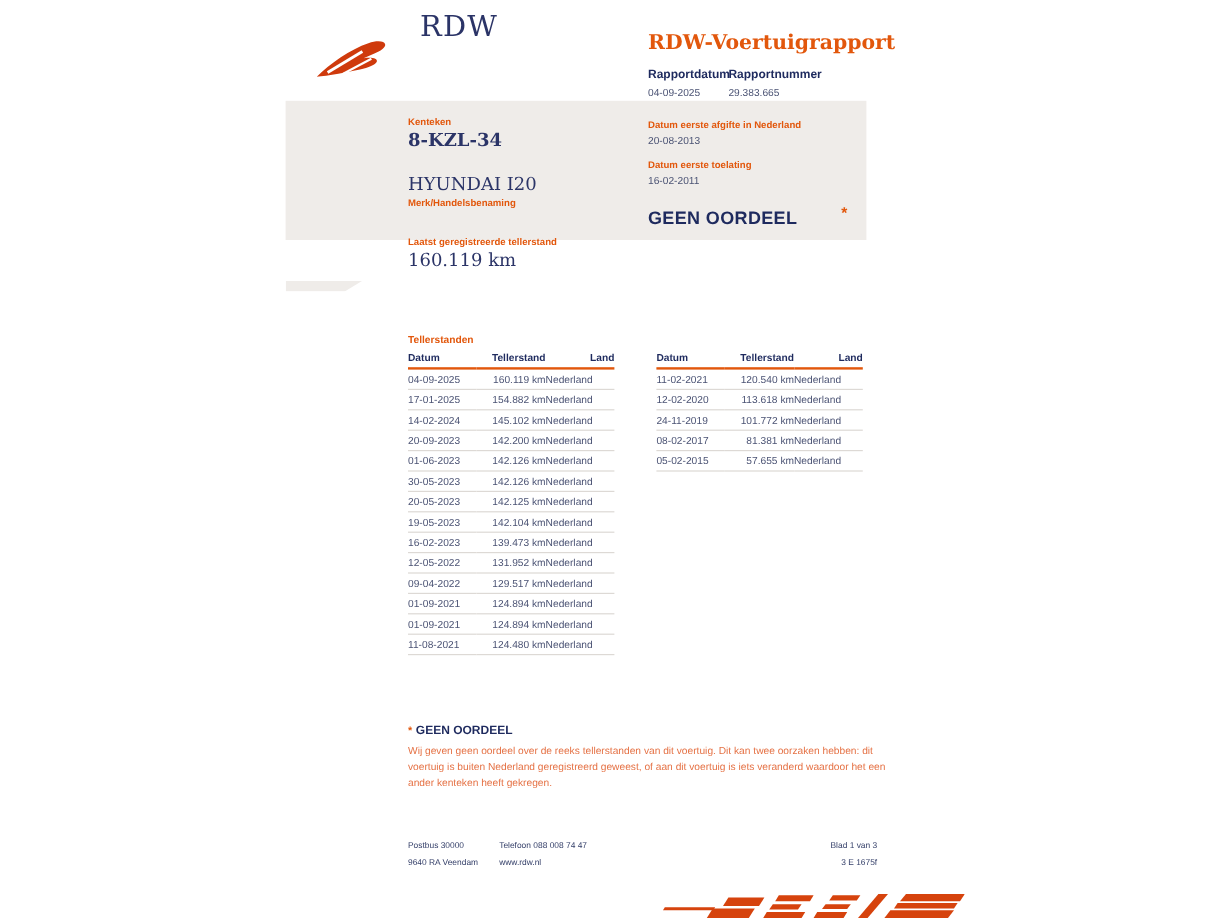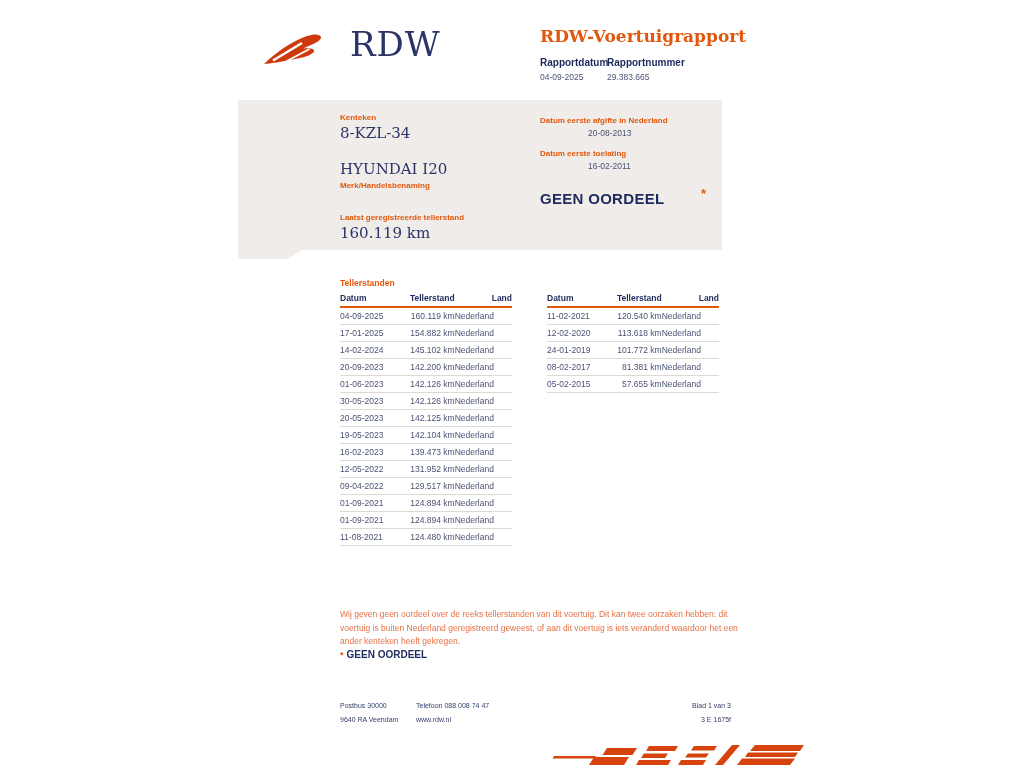--- a/index.html
+++ b/index.html
@@ -16,41 +16,41 @@
     --navy-soft:#4B5374;
     --navy-footer:#333E68;
     --box-gray:#EFECE9;
     --logo-red:#CF3A0C;
     --rule:#DDD9D5;
   }
   .abs{position:absolute;}
 
   
   #logo-wing{left:262px;top:32px;width:80px;height:36px;}
-  #logo-text{left:350px;top:24px;font-family:"DejaVu Serif",serif;font-size:34px;
+  #logo-text{left:350px;top:8px;font-family:"DejaVu Serif",serif;font-size:24px;
              letter-spacing:1px;color:var(--navy-serif);}
   #report-title{left:540px;top:26px;font-family:"DejaVu Serif",serif;font-weight:bold;
                 font-size:17px;color:var(--orange);}
   #report-meta{left:540px;top:57px;display:flex;}
   #report-meta .meta-col1{width:67px;}
   .meta-label{font-size:10px;font-weight:bold;color:var(--navy);}
   .meta-value{font-size:8.5px;color:var(--navy-soft);margin-top:4px;}
 
   
-  #summary-box{left:238px;top:100px;width:484px;height:150px;background:var(--box-gray);}
+  #summary-box{left:238px;top:84px;width:484px;height:116px;background:var(--box-gray);}
   #summary-box::after{
     content:"";position:absolute;left:0;top:150px;width:64px;height:9px;
     background:var(--box-gray);
     clip-path:polygon(0 0,100% 0,77% 100%,0 100%);
   }
   .field-label{font-size:8px;font-weight:bold;color:var(--orange);white-space:nowrap;}
   .field-value-lg{font-family:"DejaVu Serif",serif;font-size:15px;color:var(--navy-serif);white-space:nowrap;}
-  .field-value-sm{font-size:8.5px;color:var(--navy-soft);white-space:nowrap;margin-left:48px;}
+  .field-value-sm{font-size:8.5px;color:var(--navy-soft);white-space:nowrap;}
   #sb-kenteken-label{left:102px;top:13px;}
-  #sb-kenteken{left:102px;top:24px;}
+  #sb-kenteken{left:102px;top:24px;font-weight:bold;}
   #sb-merk-label{left:102px;top:49px;margin-top:32px;}
   #sb-merk{left:102px;top:60px;}
   #sb-teller-label{left:102px;top:113px;}
   #sb-teller{left:102px;top:124px;}
   #sb-afgifte-label{left:302px;top:16px;}
   #sb-afgifte{left:302px;top:28px;}
   #sb-toelating-label{left:302px;top:49px;}
   #sb-toelating{left:302px;top:61px;}
   #sb-oordeel{left:302px;top:90px;font-size:15px;font-weight:bold;color:var(--navy);
               letter-spacing:0.3px;white-space:nowrap;}
@@ -223,42 +223,42 @@
           <td>11-02-2021</td>
           <td>120.540 km</td>
           <td>Nederland</td>
         </tr>
         <tr>
           <td>12-02-2020</td>
           <td>113.618 km</td>
           <td>Nederland</td>
         </tr>
         <tr>
-          <td>24-01-2019</td>
+          <td>24-11-2019</td>
           <td>101.772 km</td>
           <td>Nederland</td>
         </tr>
         <tr>
           <td>08-02-2017</td>
           <td>81.381 km</td>
           <td>Nederland</td>
         </tr>
         <tr>
           <td>05-02-2015</td>
           <td>57.655 km</td>
           <td>Nederland</td>
         </tr>
       </tbody>
   </table>
 
   <div id="note" class="abs">
-    <div id="note-body">Wij geven geen oordeel over de reeks tellerstanden van dit voertuig. Dit kan twee oorzaken hebben: dit voertuig is buiten Nederland geregistreerd geweest, of aan dit voertuig is iets veranderd waardoor het een ander kenteken heeft gekregen.</div>
     <div id="note-heading">
       <span class="marker">*</span><span>GEEN OORDEEL</span>
     </div>
+    <div id="note-body">Wij geven geen oordeel over de reeks tellerstanden van dit voertuig. Dit kan twee oorzaken hebben: dit voertuig is buiten Nederland geregistreerd geweest, of aan dit voertuig is iets veranderd waardoor het een ander kenteken heeft gekregen.</div>
   </div>
 
   <div id="footer" class="abs">
     <div class="footer-row">
       <div class="footer-c1">Postbus 30000</div>
       <div class="footer-c2">Telefoon 088 008 74 47</div>
       <div class="footer-c3">Blad 1 van 3</div>
     </div>
     <div class="footer-row">
       <div class="footer-c1">9640 RA Veendam</div>

